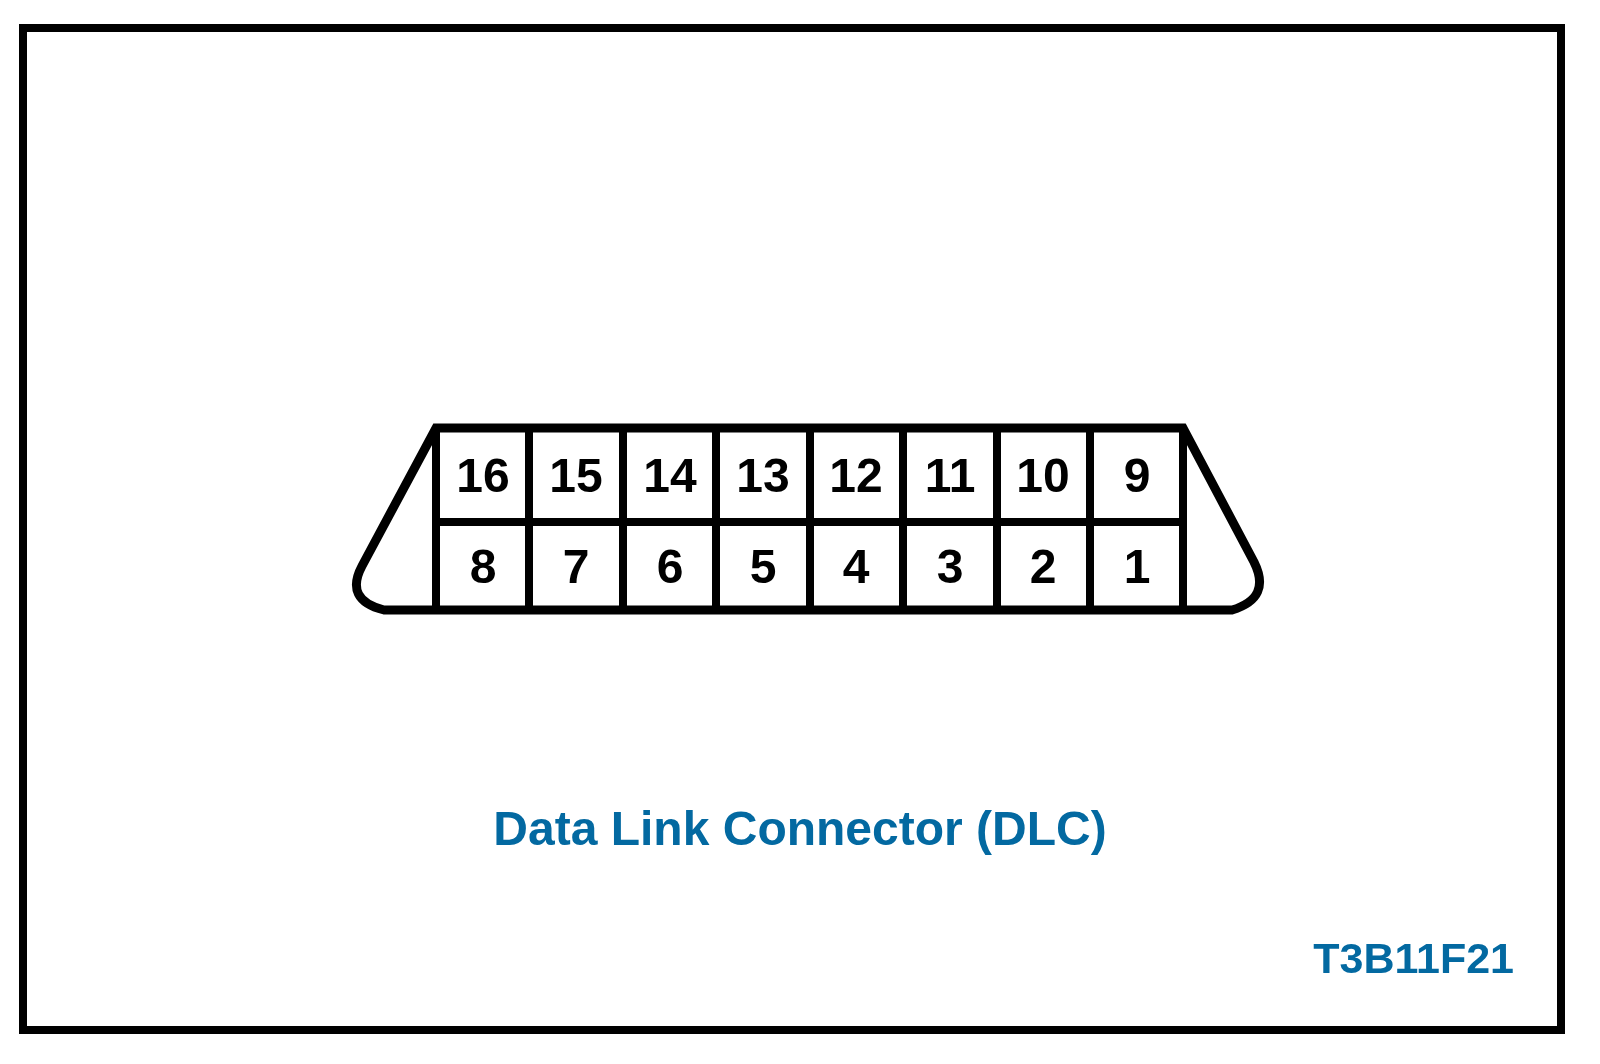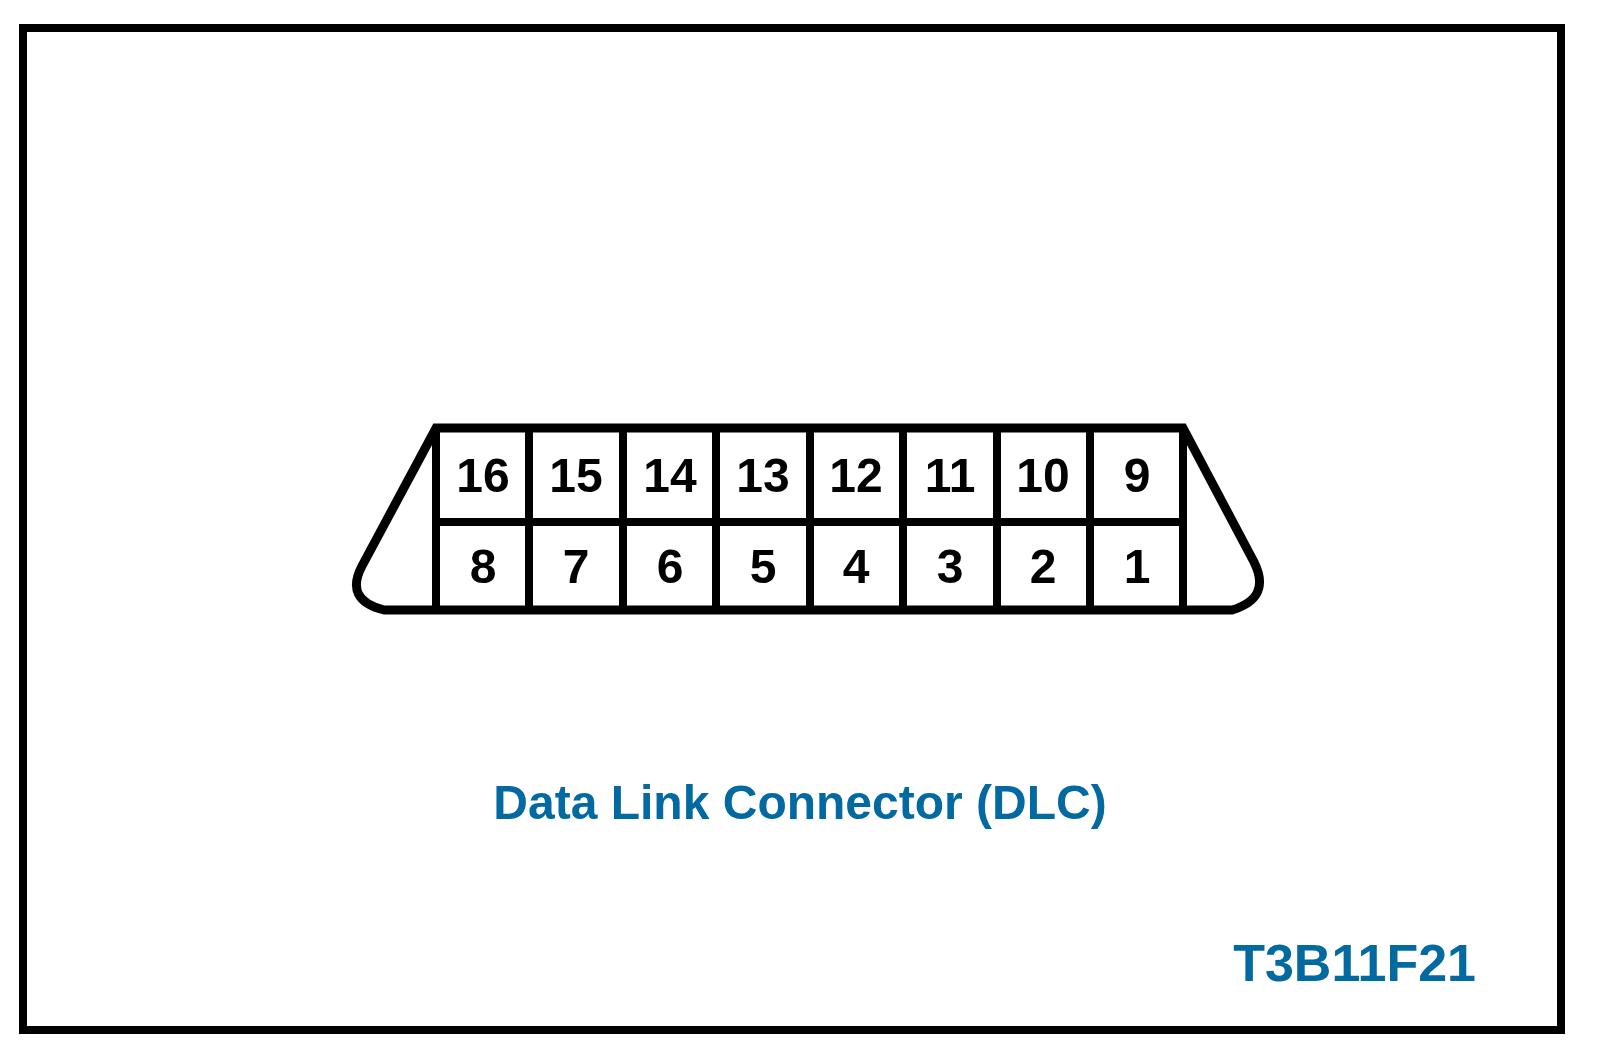--- a/index.html
+++ b/index.html
@@ -24,36 +24,36 @@
   }
   .connector-svg {
     position: absolute;
     left: 0;
     top: 0;
     width: 1600px;
     height: 1064px;
   }
   .caption {
     position: absolute;
-    top: 779px;
+    top: 805px;
     left: 0;
     width: 1600px;
     text-align: center;
     font-size: 48px;
     font-weight: bold;
     line-height: 1;
     letter-spacing: 0px;
   }
   .refcode {
     position: absolute;
     top: 937px;
-    left: 1176px;
+    left: 1214px;
     width: 300px;
     text-align: right;
-    font-size: 52px;
+    font-size: 43px;
     font-weight: bold;
     line-height: 1;
   }
   .pin-text {
     font-family: "Liberation Sans", sans-serif;
     font-size: 48px;
     font-weight: bold;
     fill: #000000;
   }
 </style>

